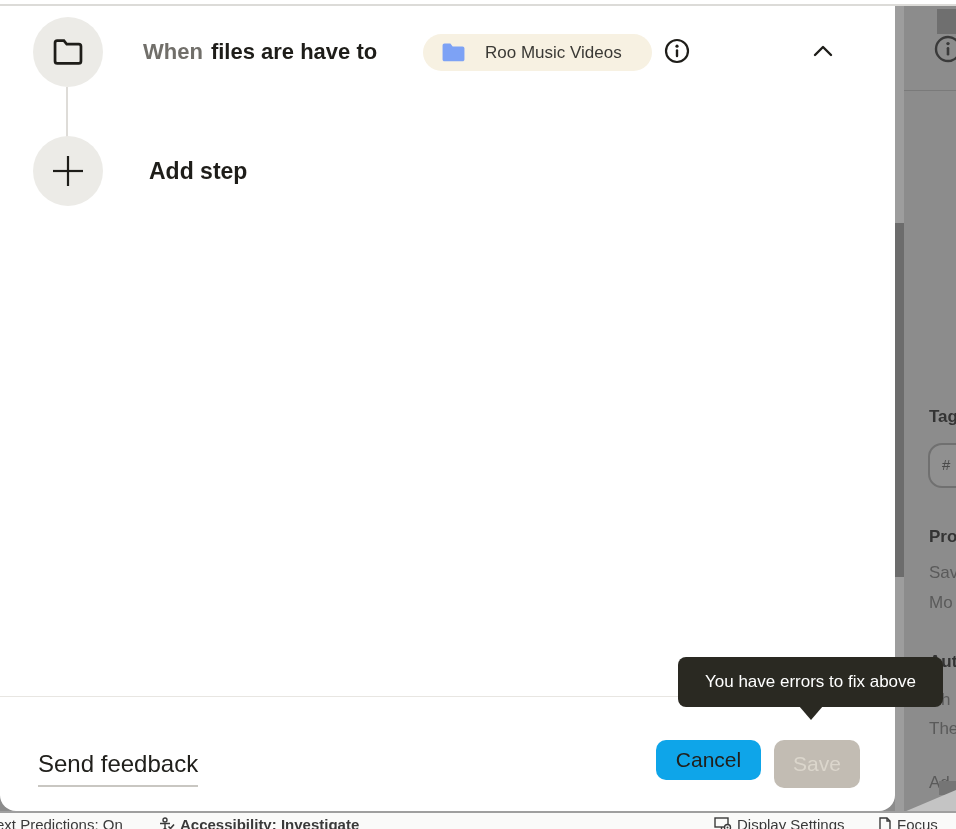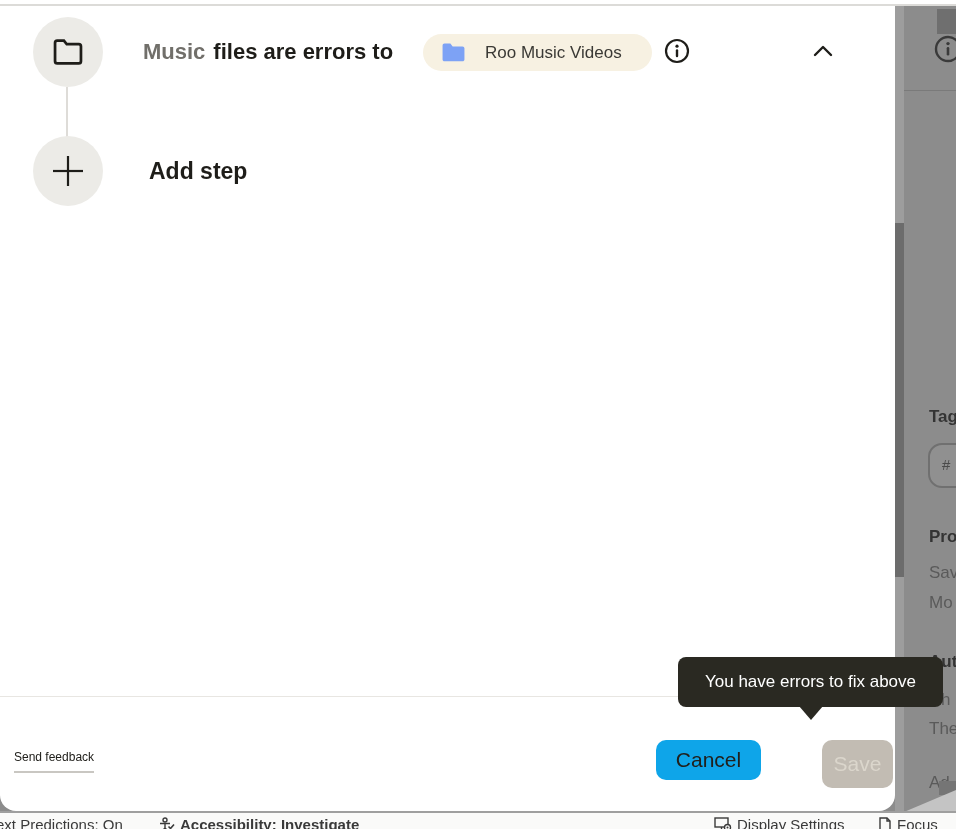--- a/index.html
+++ b/index.html
@@ -42,29 +42,29 @@
     background: none; border: none; cursor: pointer; }
 
   .plus-circle { position: absolute; left: 33px; top: 131px; width: 70px; height: 70px;
     border-radius: 50%; background: #ecebe7; border: none; cursor: pointer;
     display: flex; align-items: center; justify-content: center; }
   .add-step-label { position: absolute; left: 149px; top: 153px; font-size: 23px;
     font-weight: 700; color: #1e1d19; cursor: pointer; text-align: right; }
 
   .footer-divider { position: absolute; left: 0; top: 691px; width: 895px; height: 1px; background: #e8e6e2; }
 
-  .send-feedback { position: absolute; left: 14px; top: 745px; font-size: 12px; color: #21201c;
+  .send-feedback { position: absolute; left: 38px; top: 745px; font-size: 24px; color: #21201c;
     padding-bottom: 7px; border-bottom: 2px solid #c9c7c2; cursor: pointer; }
 
   .cancel-btn { position: absolute; left: 656px; top: 735px; width: 105px; height: 40px;
     background: #0ea5e9; border: none; border-radius: 10px; font-family: inherit;
     font-size: 21px; color: #21201c; cursor: pointer; }
-  .save-btn { position: absolute; left: 774px; top: 735px; width: 71px; height: 48px;
+  .save-btn { position: absolute; left: 774px; top: 735px; width: 86px; height: 48px;
     background: #c2bcb3; border: none; border-radius: 10px; font-family: inherit;
-    font-size: 21px; color: #dbd6cc; margin-left: 48px; }
+    font-size: 21px; color: #dbd6cc; }
 
   
   .tooltip { position: absolute; left: 678px; top: 657px; width: 265px; height: 50px;
     background: #2a2922; border-radius: 8px; color: #ffffff; font-size: 17px;
     display: flex; align-items: center; justify-content: center; z-index: 6; white-space: nowrap; }
   .tooltip-arrow { position: absolute; left: 121px; top: 49px; width: 0; height: 0;
     border-left: 12px solid transparent; border-right: 12px solid transparent;
     border-top: 14px solid #2a2922; }
 
   
@@ -116,22 +116,22 @@
   <div class="step-circle">
     <span>
       <svg width="34" height="30" viewBox="0 0 24 22">
         <path d="M2.5 4.2 C2.5 3.3 3.2 2.6 4.1 2.6 H9 l2.1 2.7 h8.8 c.9 0 1.6.7 1.6 1.6 v10.9 c0 .9-.7 1.6-1.6 1.6 H4.1 c-.9 0-1.6-.7-1.6-1.6 Z" fill="none" stroke="#1e1d19" stroke-width="2"></path>
       </svg>
     </span>
   </div>
   <div class="connector"></div>
 
   <div class="headline">
-    <span class="when">Music</span>
-    <span class="cond">files are errors to</span>
+    <span class="when">When</span>
+    <span class="cond">files are have to</span>
   </div>
 
   <div class="folder-chip">
     <span>
       <svg width="25" height="21" viewBox="0 0 24 20">
         <path d="M1.5 3.2 C1.5 2.2 2.3 1.4 3.3 1.4 H9 l2.2 2.8 h9.5 c1 0 1.8.8 1.8 1.8 v10.6 c0 1-.8 1.8-1.8 1.8 H3.3 c-1 0-1.8-.8-1.8-1.8 Z" fill="#7da2f5"></path>
       </svg>
     </span>
     <span class="chip-label">Roo Music Videos</span>
   </div>

